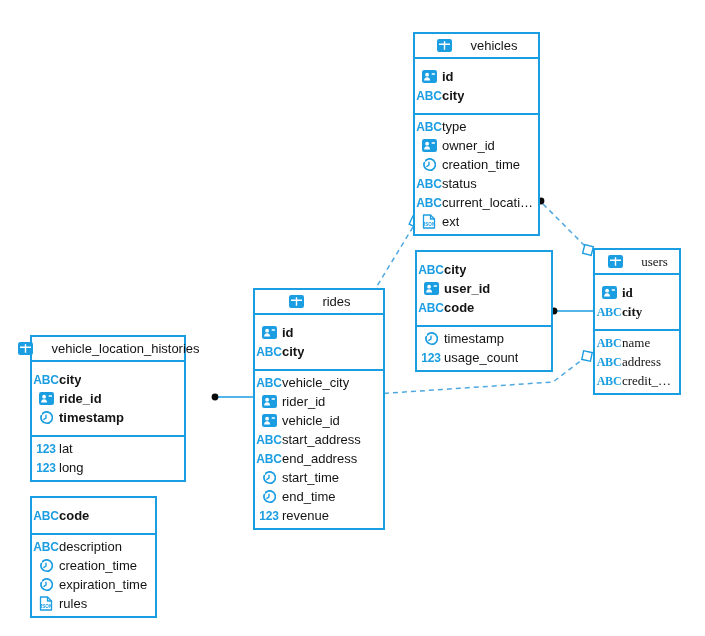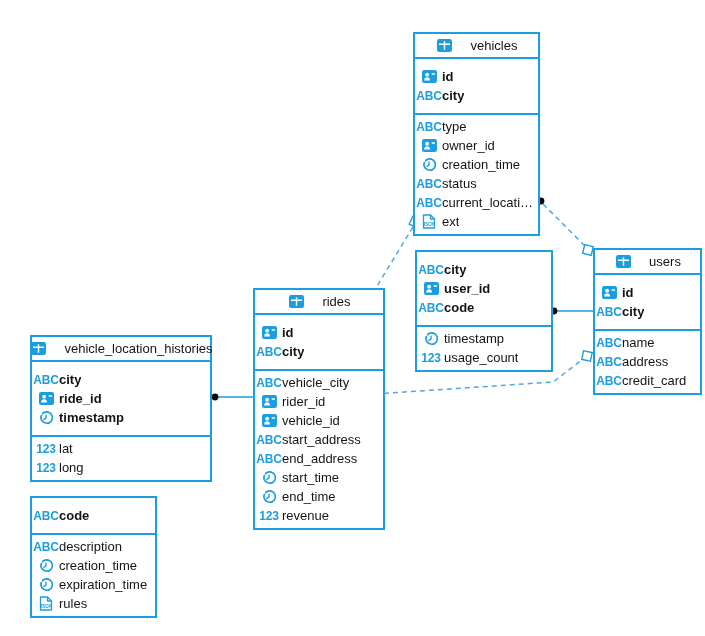--- a/index.html
+++ b/index.html
@@ -166,21 +166,21 @@
         </div>
         <div class="row">
           <span class="ic">
             <span class="glyph">123</span>
           </span>
           <span class="fname">usage_count</span>
         </div>
       </div>
   </div>
 
-  <div class="db-table" style="left:593px;top:248px;width:109px;">
+  <div class="db-table" style="left:593px;top:248px;width:88px;font-family:Liberation Serif, serif;">
     <div class="thead">
       <span class="ic">
           <svg width="15" height="13" viewBox="0 0 15 13">
       <rect x="0" y="0" width="15" height="13" rx="2.2" fill="#1b9de2"></rect>
       <path d="M2 5.2 H13 M7.5 2.3 V10.7 M2 5.2" stroke="#fff" stroke-width="1.4"></path>
       <rect x="2" y="2.2" width="11" height="0.1" fill="none"></rect>
           </svg>
         </span>
       <span class="ttl">users</span>
     </div>
@@ -318,21 +318,21 @@
         </div>
         <div class="row">
           <span class="ic">
             <span class="glyph">123</span>
           </span>
           <span class="fname">revenue</span>
         </div>
       </div>
   </div>
 
-  <div class="db-table" style="left:30px;top:335px;width:182px;">
+  <div class="db-table" style="left:30px;top:335px;width:156px;">
     <div class="thead">
       <span class="ic">
           <svg width="15" height="13" viewBox="0 0 15 13">
       <rect x="0" y="0" width="15" height="13" rx="2.2" fill="#1b9de2"></rect>
       <path d="M2 5.2 H13 M7.5 2.3 V10.7 M2 5.2" stroke="#fff" stroke-width="1.4"></path>
       <rect x="2" y="2.2" width="11" height="0.1" fill="none"></rect>
           </svg>
         </span>
       <span class="ttl">vehicle_location_histories</span>
     </div>

